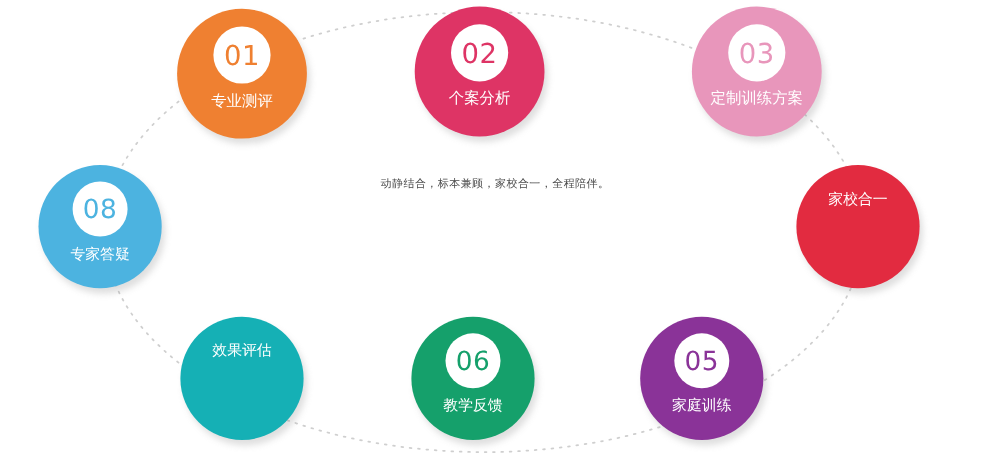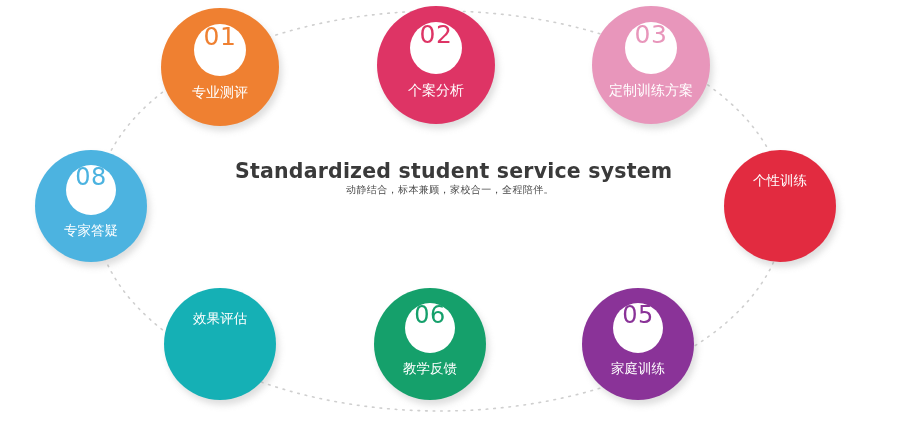--- a/index.html
+++ b/index.html
@@ -36,21 +36,21 @@
     display: flex;
     flex-direction: column;
     align-items: center;
     justify-content: flex-start;
     box-sizing: border-box;
   }
   .node .numwrap {
     border-radius: 50%;
     background: #ffffff;
     display: flex;
-    align-items: flex-start;
+    align-items: center;
     justify-content: center;
     box-sizing: border-box;
   }
   .node .num {
     font-family: "DejaVu Sans", "Liberation Sans", sans-serif;
     font-weight: 400;
     letter-spacing: 0.5px;
     line-height: 1;
   }
   .node .cap {
@@ -139,28 +139,28 @@
           <span class="num" style="color: rgb(239, 128, 49);">01</span>
         </div>
         <div class="cap">专业测评</div>
       </div>
       <div class="node big" style="left: 377px; top: 6px; background: rgb(222, 52, 101);">
         <div class="numwrap">
           <span class="num" style="color: rgb(222, 52, 101);">02</span>
         </div>
         <div class="cap">个案分析</div>
       </div>
-      <div class="node big" style="left: 592px; top: 6px; background: rgb(232, 150, 187);">
+      <div class="node big" style="left: 629px; top: 6px; background: rgb(232, 150, 187);">
         <div class="numwrap">
           <span class="num" style="color: rgb(232, 150, 187);">03</span>
         </div>
         <div class="cap">定制训练方案</div>
       </div>
       <div class="node sm" style="left: 724px; top: 150px; background: rgb(226, 43, 64);">
-        <div class="cap">个性训练</div>
+        <div class="cap">家校合一</div>
       </div>
       <div class="node sm" style="left: 582px; top: 288px; background: rgb(138, 51, 152);">
         <div class="numwrap">
           <span class="num" style="color: rgb(138, 51, 152);">05</span>
         </div>
         <div class="cap">家庭训练</div>
       </div>
       <div class="node sm" style="left: 374px; top: 288px; background: rgb(21, 160, 107);">
         <div class="numwrap">
           <span class="num" style="color: rgb(21, 160, 107);">06</span>
@@ -172,17 +172,16 @@
       </div>
       <div class="node sm" style="left: 35px; top: 150px; background: rgb(76, 179, 224);">
         <div class="numwrap">
           <span class="num" style="color: rgb(76, 179, 224);">08</span>
         </div>
         <div class="cap">专家答疑</div>
       </div>
     </div>
 
   <div id="center">
-    <div class="title-en">Standardized student service system</div>
     <div class="tagline">动静结合，标本兼顾，家校合一，全程陪伴。</div>
   </div>
 
 </div>
 
 </body></html>

